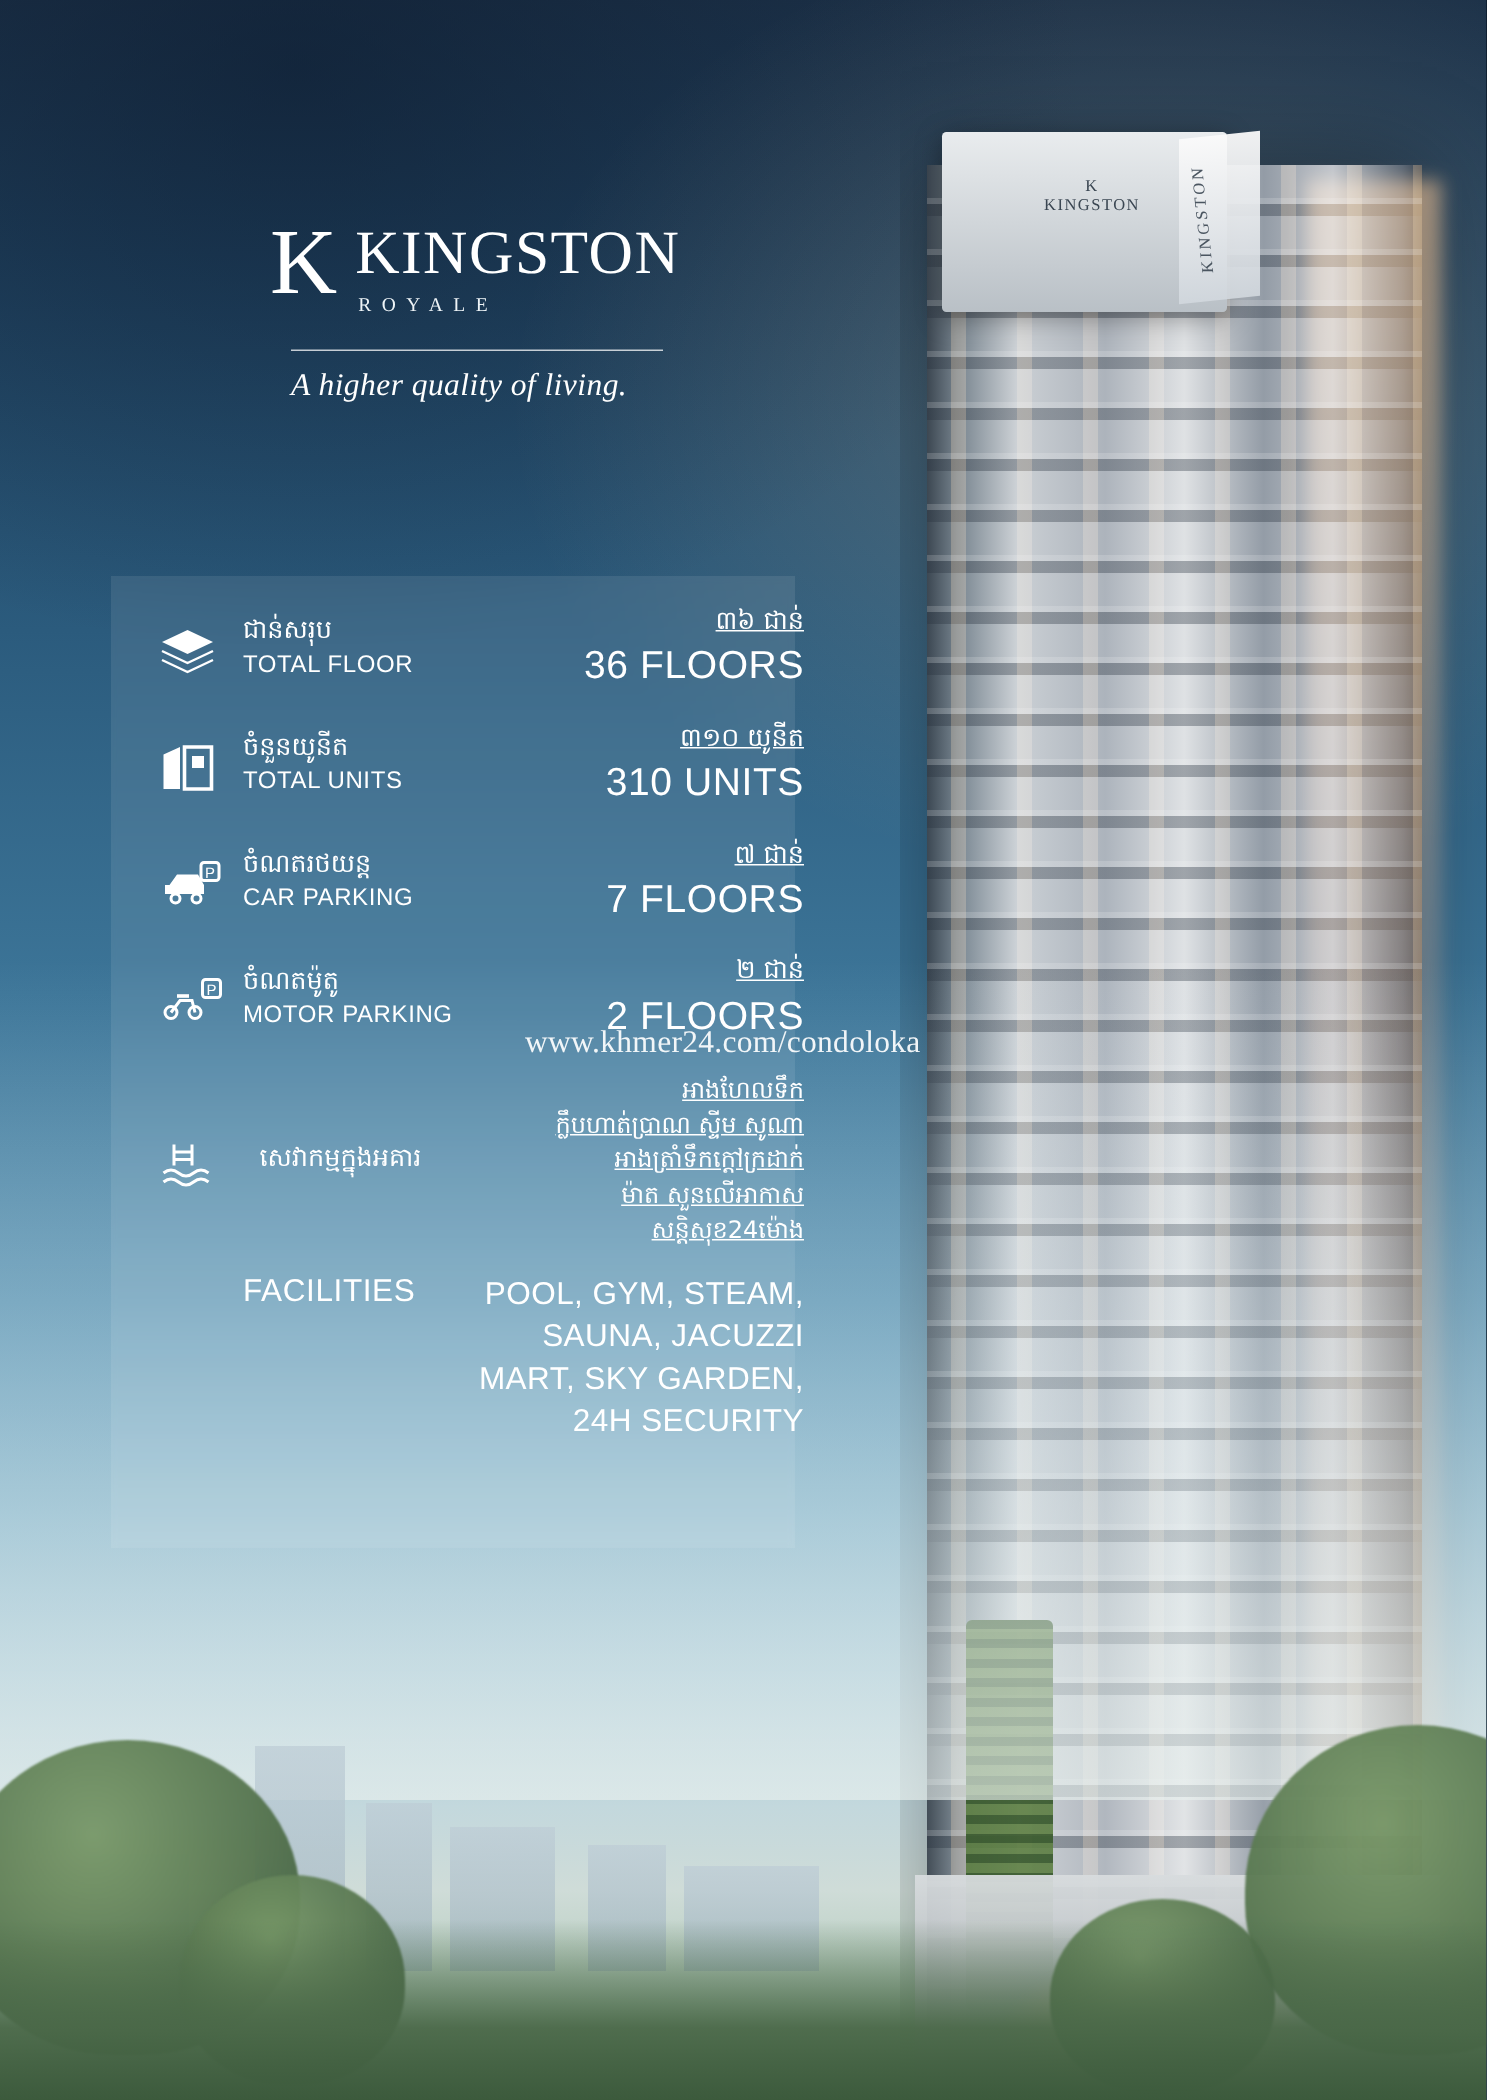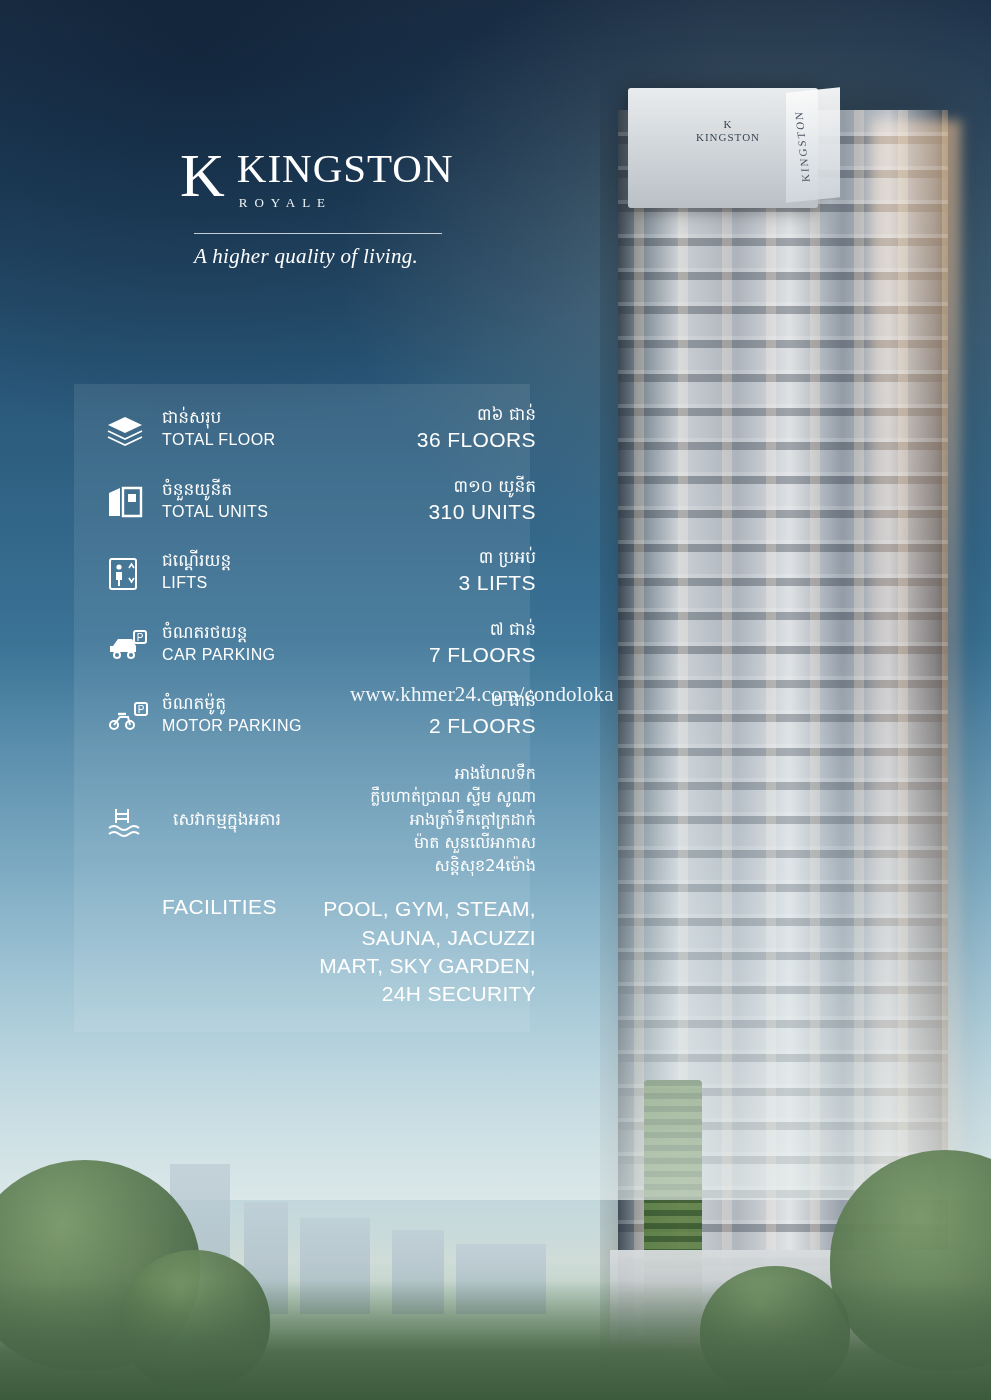--- a/index.html
+++ b/index.html
@@ -300,22 +300,22 @@
     font-size: 16px;
     letter-spacing: 0.4px;
     color: #ffffff;
     line-height: 1.25;
     margin-top: 2px;
   }
   .spec-value {
     flex: 0 0 185px;
     text-align: right;
   }
-  .spec-value .km { font-size: 17px; }
-  .spec-value .en { font-size: 21px; }
+  .spec-value .km { font-size: 17px; text-decoration: underline; }
+  .spec-value .en { font-size: 26px; }
 
   .spec-row.facilities { margin-bottom: 0; gap: 11px; }
   .facilities .spec-value .km {
     font-size: 16px;
     line-height: 1.45;
   }
   .fac-bottom {
     display: flex;
     align-items: flex-start;
     margin-top: 18px;
@@ -442,39 +442,20 @@
       <div class="spec-label">
         <div class="km">ចំនួនយូនីត</div>
         <div class="en">TOTAL UNITS</div>
       </div>
       <div class="spec-value">
         <div class="km">៣១០ យូនីត</div>
         <div class="en">310 UNITS</div>
       </div>
     </div>
 
-    <div class="spec-row">
-      <div class="spec-icon">
-        <svg width="34" height="36" viewBox="0 0 34 36" fill="none" stroke="#ffffff" stroke-width="2">
-          <rect x="4" y="3" width="26" height="30" rx="2"></rect>
-          <circle cx="13" cy="11" r="2.6" fill="#ffffff" stroke="none"></circle>
-          <path d="M10 16 h6 v8 h-2 v6 h-2 v-6 h-2 z" fill="#ffffff" stroke="none"></path>
-          <polyline points="23,12 25.5,8 28,12" stroke-width="1.6"></polyline>
-          <polyline points="23,22 25.5,26 28,22" stroke-width="1.6"></polyline>
-        </svg>
-      </div>
-      <div class="spec-label">
-        <div class="km">ជណ្ដើរយន្ត</div>
-        <div class="en">LIFTS</div>
-      </div>
-      <div class="spec-value">
-        <div class="km">៣ ប្រអប់</div>
-        <div class="en">3 LIFTS</div>
-      </div>
-    </div>
 
     <div class="spec-row">
       <div class="spec-icon">
         <svg width="42" height="34" viewBox="0 0 42 34" fill="none" stroke="#ffffff" stroke-width="2">
           <path d="M4 24 h26 v-6 l-4 -7 h-14 l-5 7 h-3 z" fill="#ffffff" stroke="none"></path>
           <circle cx="11" cy="27" r="3"></circle>
           <circle cx="25" cy="27" r="3"></circle>
           <rect x="28" y="3" width="12" height="12" rx="2"></rect>
           <text x="34" y="13" font-size="10" fill="#ffffff" stroke="none" text-anchor="middle" font-family="Liberation Sans, sans-serif">P</text>
         </svg>

